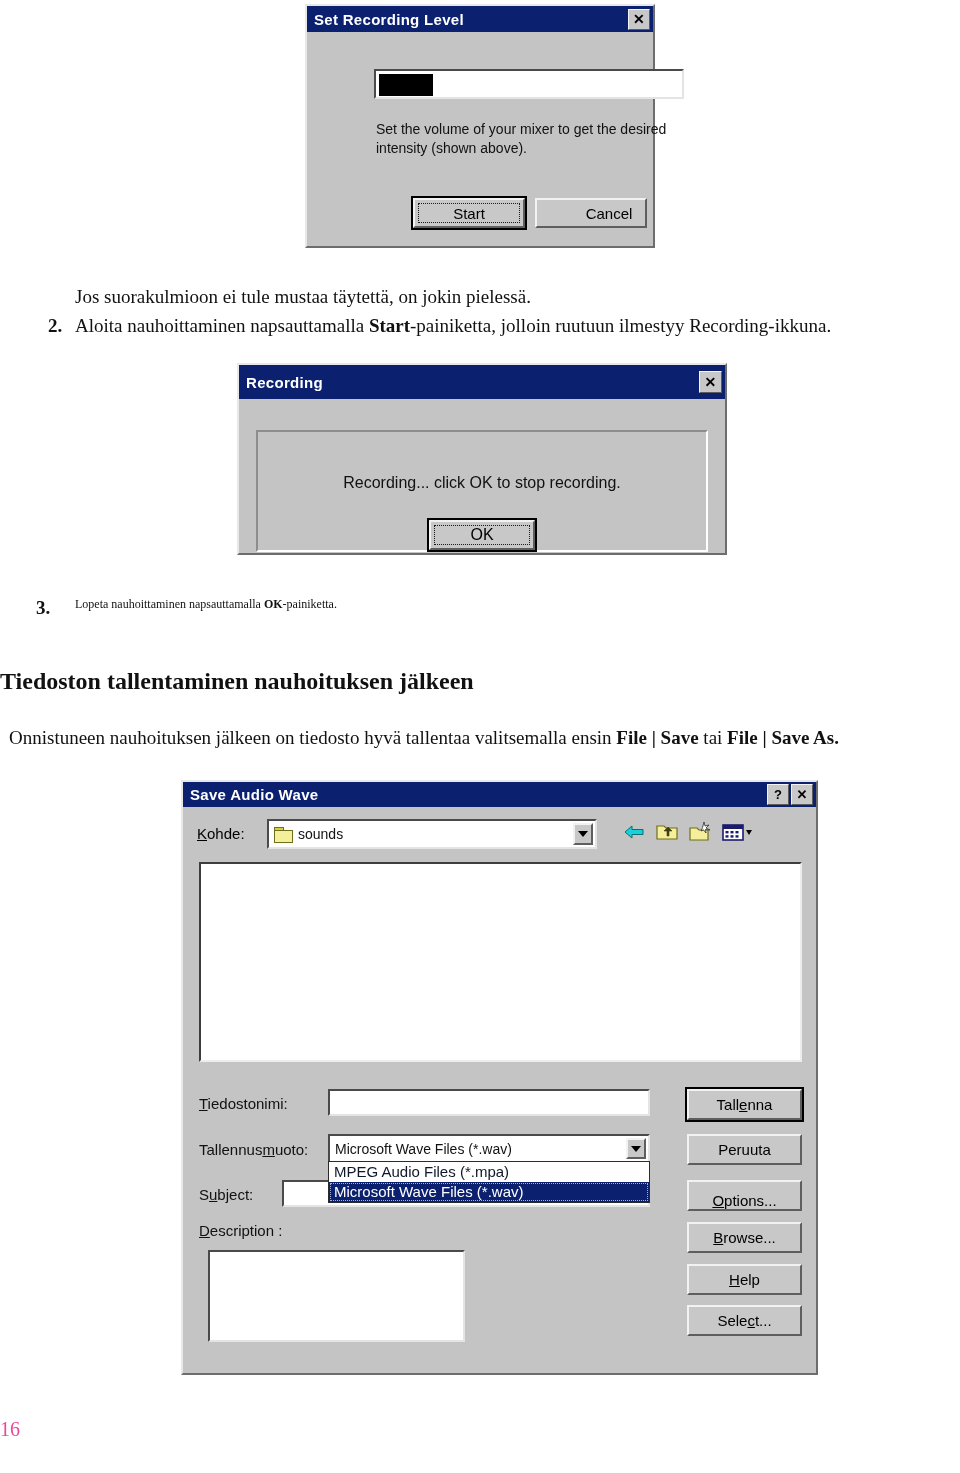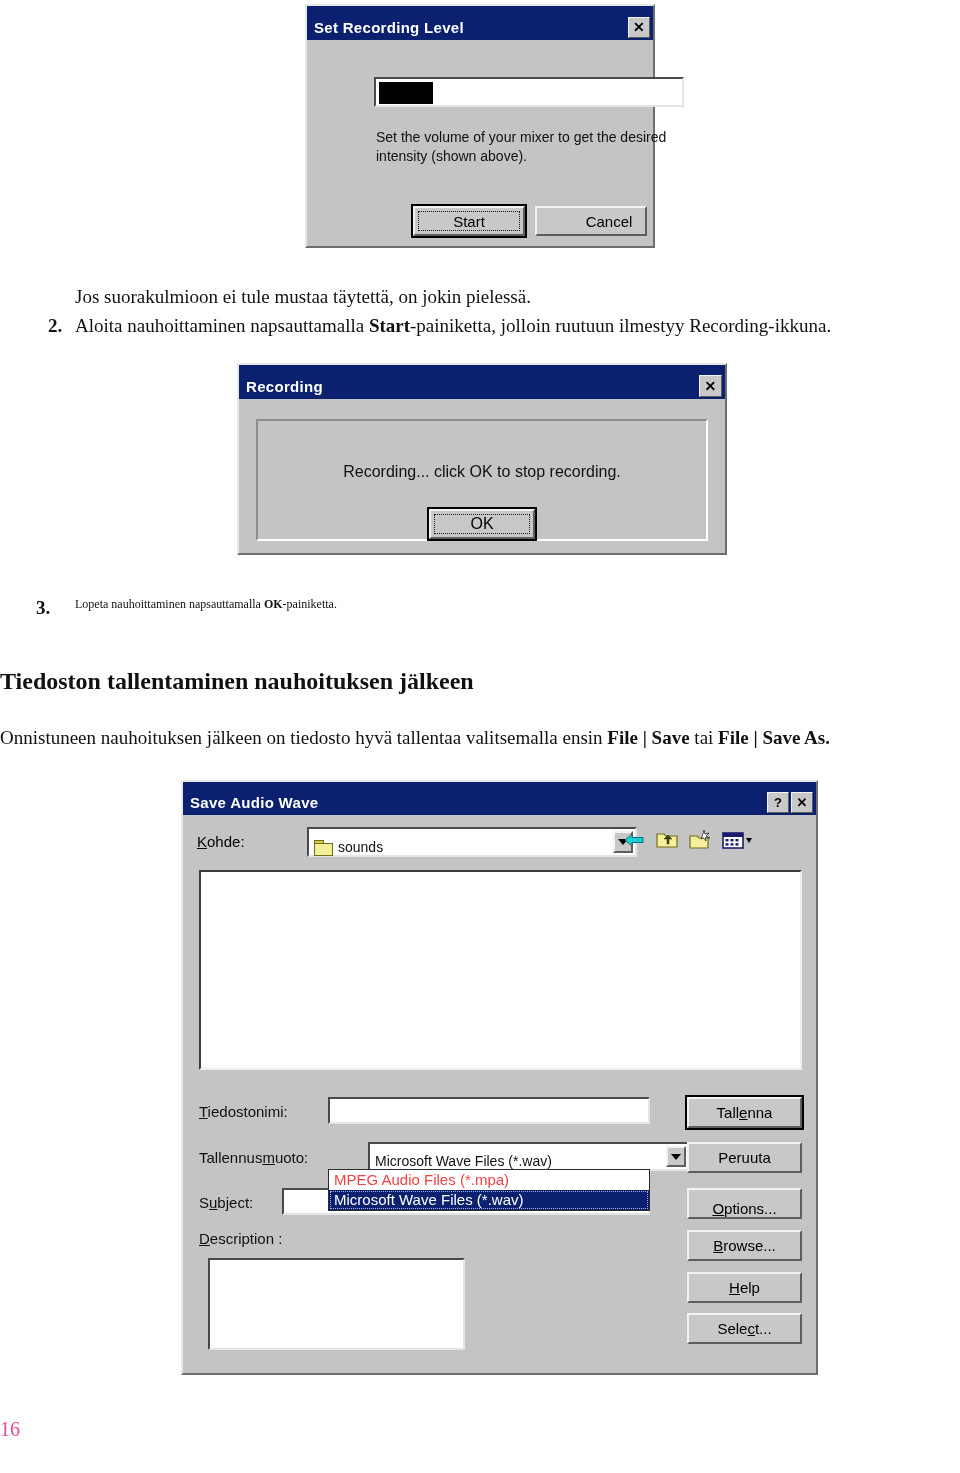--- a/index.html
+++ b/index.html
@@ -29,21 +29,21 @@
     border-right: 2px solid #6d6d6d;
     border-bottom: 2px solid #6d6d6d;
   }
   .titlebar {
     background: #0b2170;
     color: #ffffff;
     font-weight: bold;
     display: flex;
     align-items: center;
     justify-content: space-between;
-    padding: 8px 3px 0 7px;
+    padding: 0 3px 0 7px;
     letter-spacing: .3px;
   }
   .titlebar .tbtns { display: flex; gap: 2px; }
   .sysbtn {
     background: #c8c8c8;
     border-top: 1px solid #f3f3f3;
     border-left: 1px solid #f3f3f3;
     border-right: 1px solid #5c5c5c;
     border-bottom: 1px solid #5c5c5c;
     color: #000;
@@ -111,23 +111,23 @@
     position: absolute; left: 21px; top: 88px; width: 300px;
     font-family: "Liberation Sans", sans-serif;
     font-size: 14px; line-height: 1.35; color: #111;
   }
   #dlg-level .btn { position: absolute; height: 30px; font-size: 15px; }
   #dlg-level .btn.start  { left: 58px;  top: 166px; width: 112px; }
   #dlg-level .btn.cancel { left: 180px; top: 166px; width: 112px; padding-left: 36px; }
 
   
   #dlg-rec { left: 237px; top: 363px; width: 490px; height: 192px; }
-  #dlg-rec .titlebar { height: 26px; font-size: 15px; }
+  #dlg-rec .titlebar { height: 34px; font-size: 15px; }
   #dlg-rec .sysbtn { width: 21px; height: 20px; font-size: 14px; }
-  #dlg-rec .body { position: relative; height: calc(100% - 26px); }
+  #dlg-rec .body { position: relative; height: calc(100% - 26px); margin-top: 11px; }
   #dlg-rec .inner {
     position: absolute; left: 17px; top: 20px; right: 17px; bottom: 20px;
     border-top: 2px solid #8d8d8d; border-left: 2px solid #8d8d8d;
     border-right: 2px solid #ffffff; border-bottom: 2px solid #ffffff;
   }
   #dlg-rec .msg {
     position: absolute; left: 0; right: 0; top: 42px; text-align: center;
     font-family: "Liberation Sans", sans-serif; font-size: 16px; color: #111;
   }
   #dlg-rec .btn.ok {
@@ -144,21 +144,21 @@
   
   .lookin-row { position: absolute; left: 14px; top: 12px; right: 12px; height: 30px; }
   .lookin-label {
     position: absolute; left: 0; top: 6px;
     font-family: "Liberation Sans", sans-serif; font-size: 15px;
   }
   .combo {
     position: absolute; background: #fff;
     border-top: 2px solid #4a4a4a; border-left: 2px solid #4a4a4a;
     border-right: 2px solid #e4e4e4; border-bottom: 2px solid #e4e4e4;
-    box-sizing: border-box; display: flex; align-items: flex-end; margin-left: 40px;
+    box-sizing: border-box; display: flex; align-items: center;
   }
   .combo .val {
     font-family: "Liberation Sans", sans-serif; font-size: 14px;
     color: #111; padding-left: 5px; white-space: nowrap;
   }
   .combo .arrowbtn {
     position: absolute; right: 2px; top: 2px; bottom: 2px; width: 20px;
     background: #c8c8c8;
     border-top: 2px solid #f2f2f2; border-left: 2px solid #f2f2f2;
     border-right: 2px solid #5e5e5e; border-bottom: 2px solid #5e5e5e;
@@ -209,21 +209,21 @@
   
   #fmt-drop {
     position: absolute; left: 145px; top: 354px; width: 322px;
     background: #fff;
     border: 1px solid #2b2b2b;
     box-sizing: border-box;
     z-index: 40;
   }
   #fmt-drop .opt {
     font-family: "Liberation Sans", sans-serif; font-size: 15px;
-    padding: 1px 0 2px 5px; color: #ef4444; white-space: nowrap;
+    padding: 1px 0 2px 5px; color: #0f172a; white-space: nowrap;
   }
   #fmt-drop .opt.sel {
     background: #0b2170; color: #fff;
     outline: 1px dotted #9fb0e8; outline-offset: -2px;
   }
 
   
   .rbtn {
     position: absolute; left: 504px; width: 115px; height: 31px;
     font-size: 15px;
@@ -293,21 +293,21 @@
   </div>
 </div>
 
 <div class="doc-text" style="left:36px; top:597px; font-size:19px; font-weight:bold;">3.</div>
 <div class="doc-text" style="left:75px; top:597px; font-size:12px;">
   <span>Lopeta nauhoittaminen napsauttamalla </span><span style="font-weight:bold">OK</span><span>-painiketta.</span>
 </div>
 
 <div class="doc-text" style="left:0px; top:668px; font-size:24px; font-weight:bold;">Tiedoston tallentaminen nauhoituksen jälkeen</div>
 
-<div class="doc-text" style="left:0px; top:727px; font-size:19px;text-align:right;">
+<div class="doc-text" style="left:9px; top:727px; font-size:19px;text-align:right;">
   <span>Onnistuneen nauhoituksen jälkeen on tiedosto hyvä tallentaa valitsemalla ensin </span><span style="font-weight:bold">File | Save</span><span> tai </span><span style="font-weight:bold">File | Save As.</span>
 </div>
 
 <div class="win win-outer" id="dlg-save">
   <div class="titlebar">
     <span>Save Audio Wave</span>
     <span class="tbtns">
       <span class="sysbtn">?</span>
       <span class="sysbtn">✕</span>
     </span>

